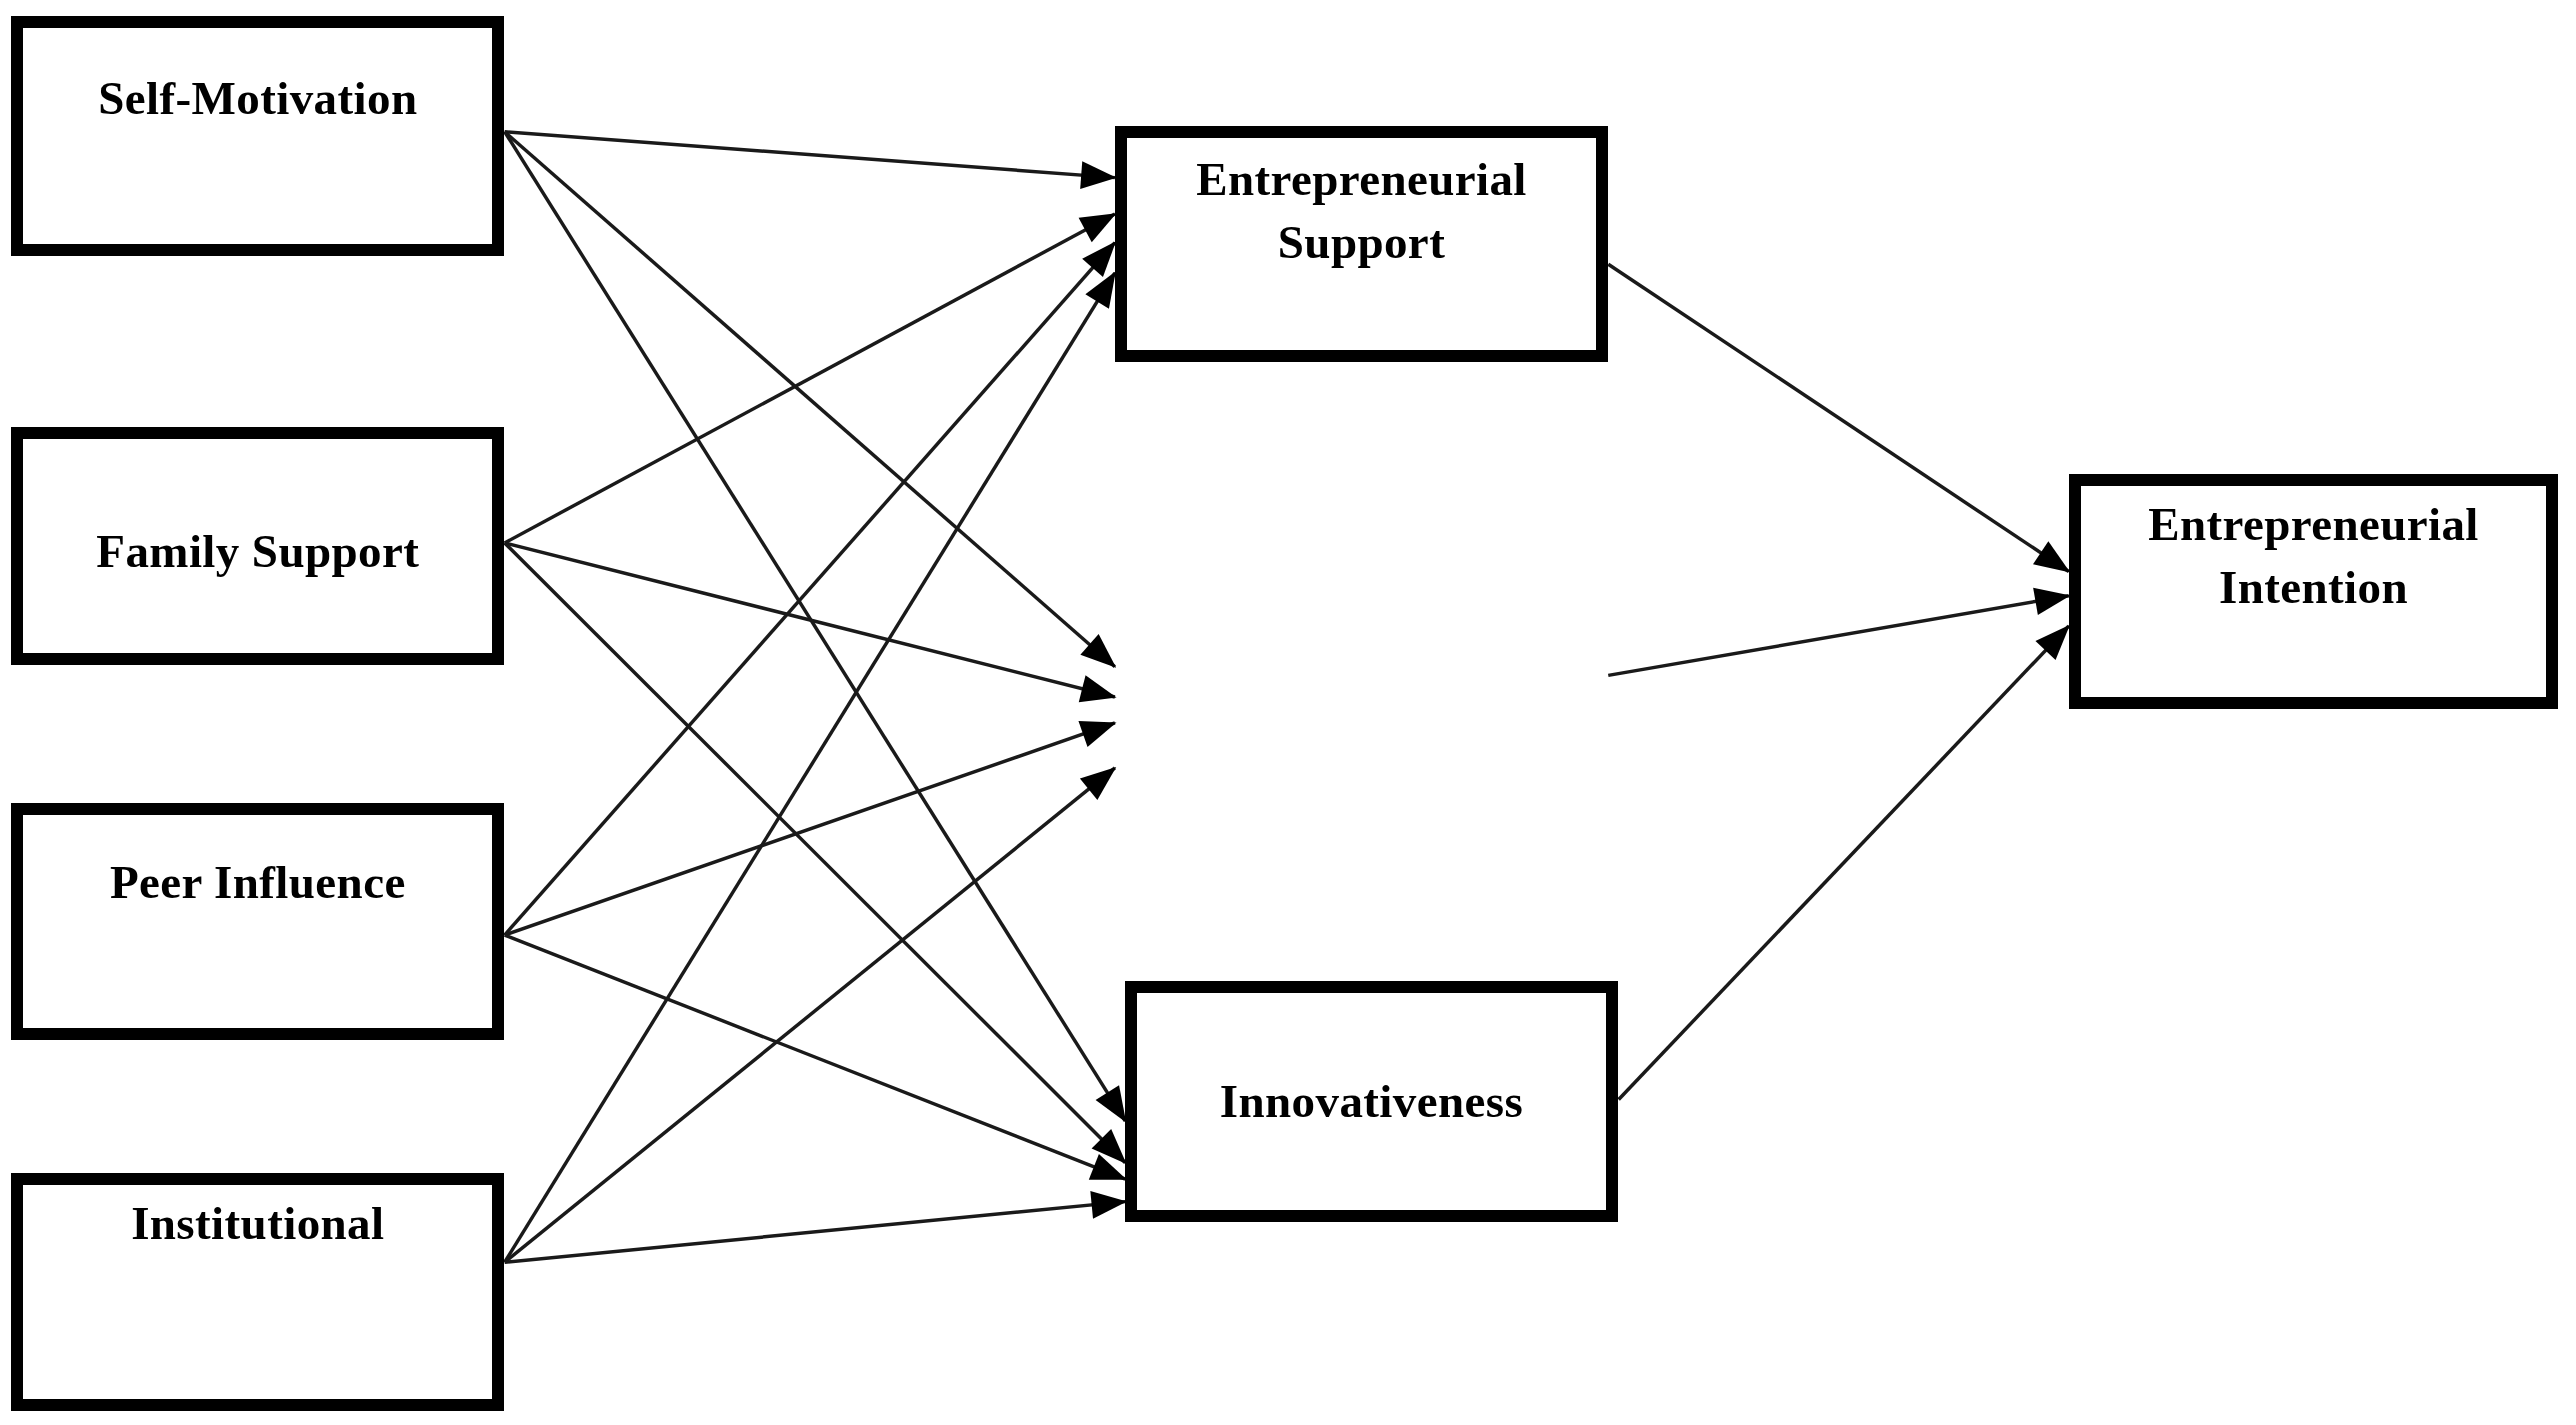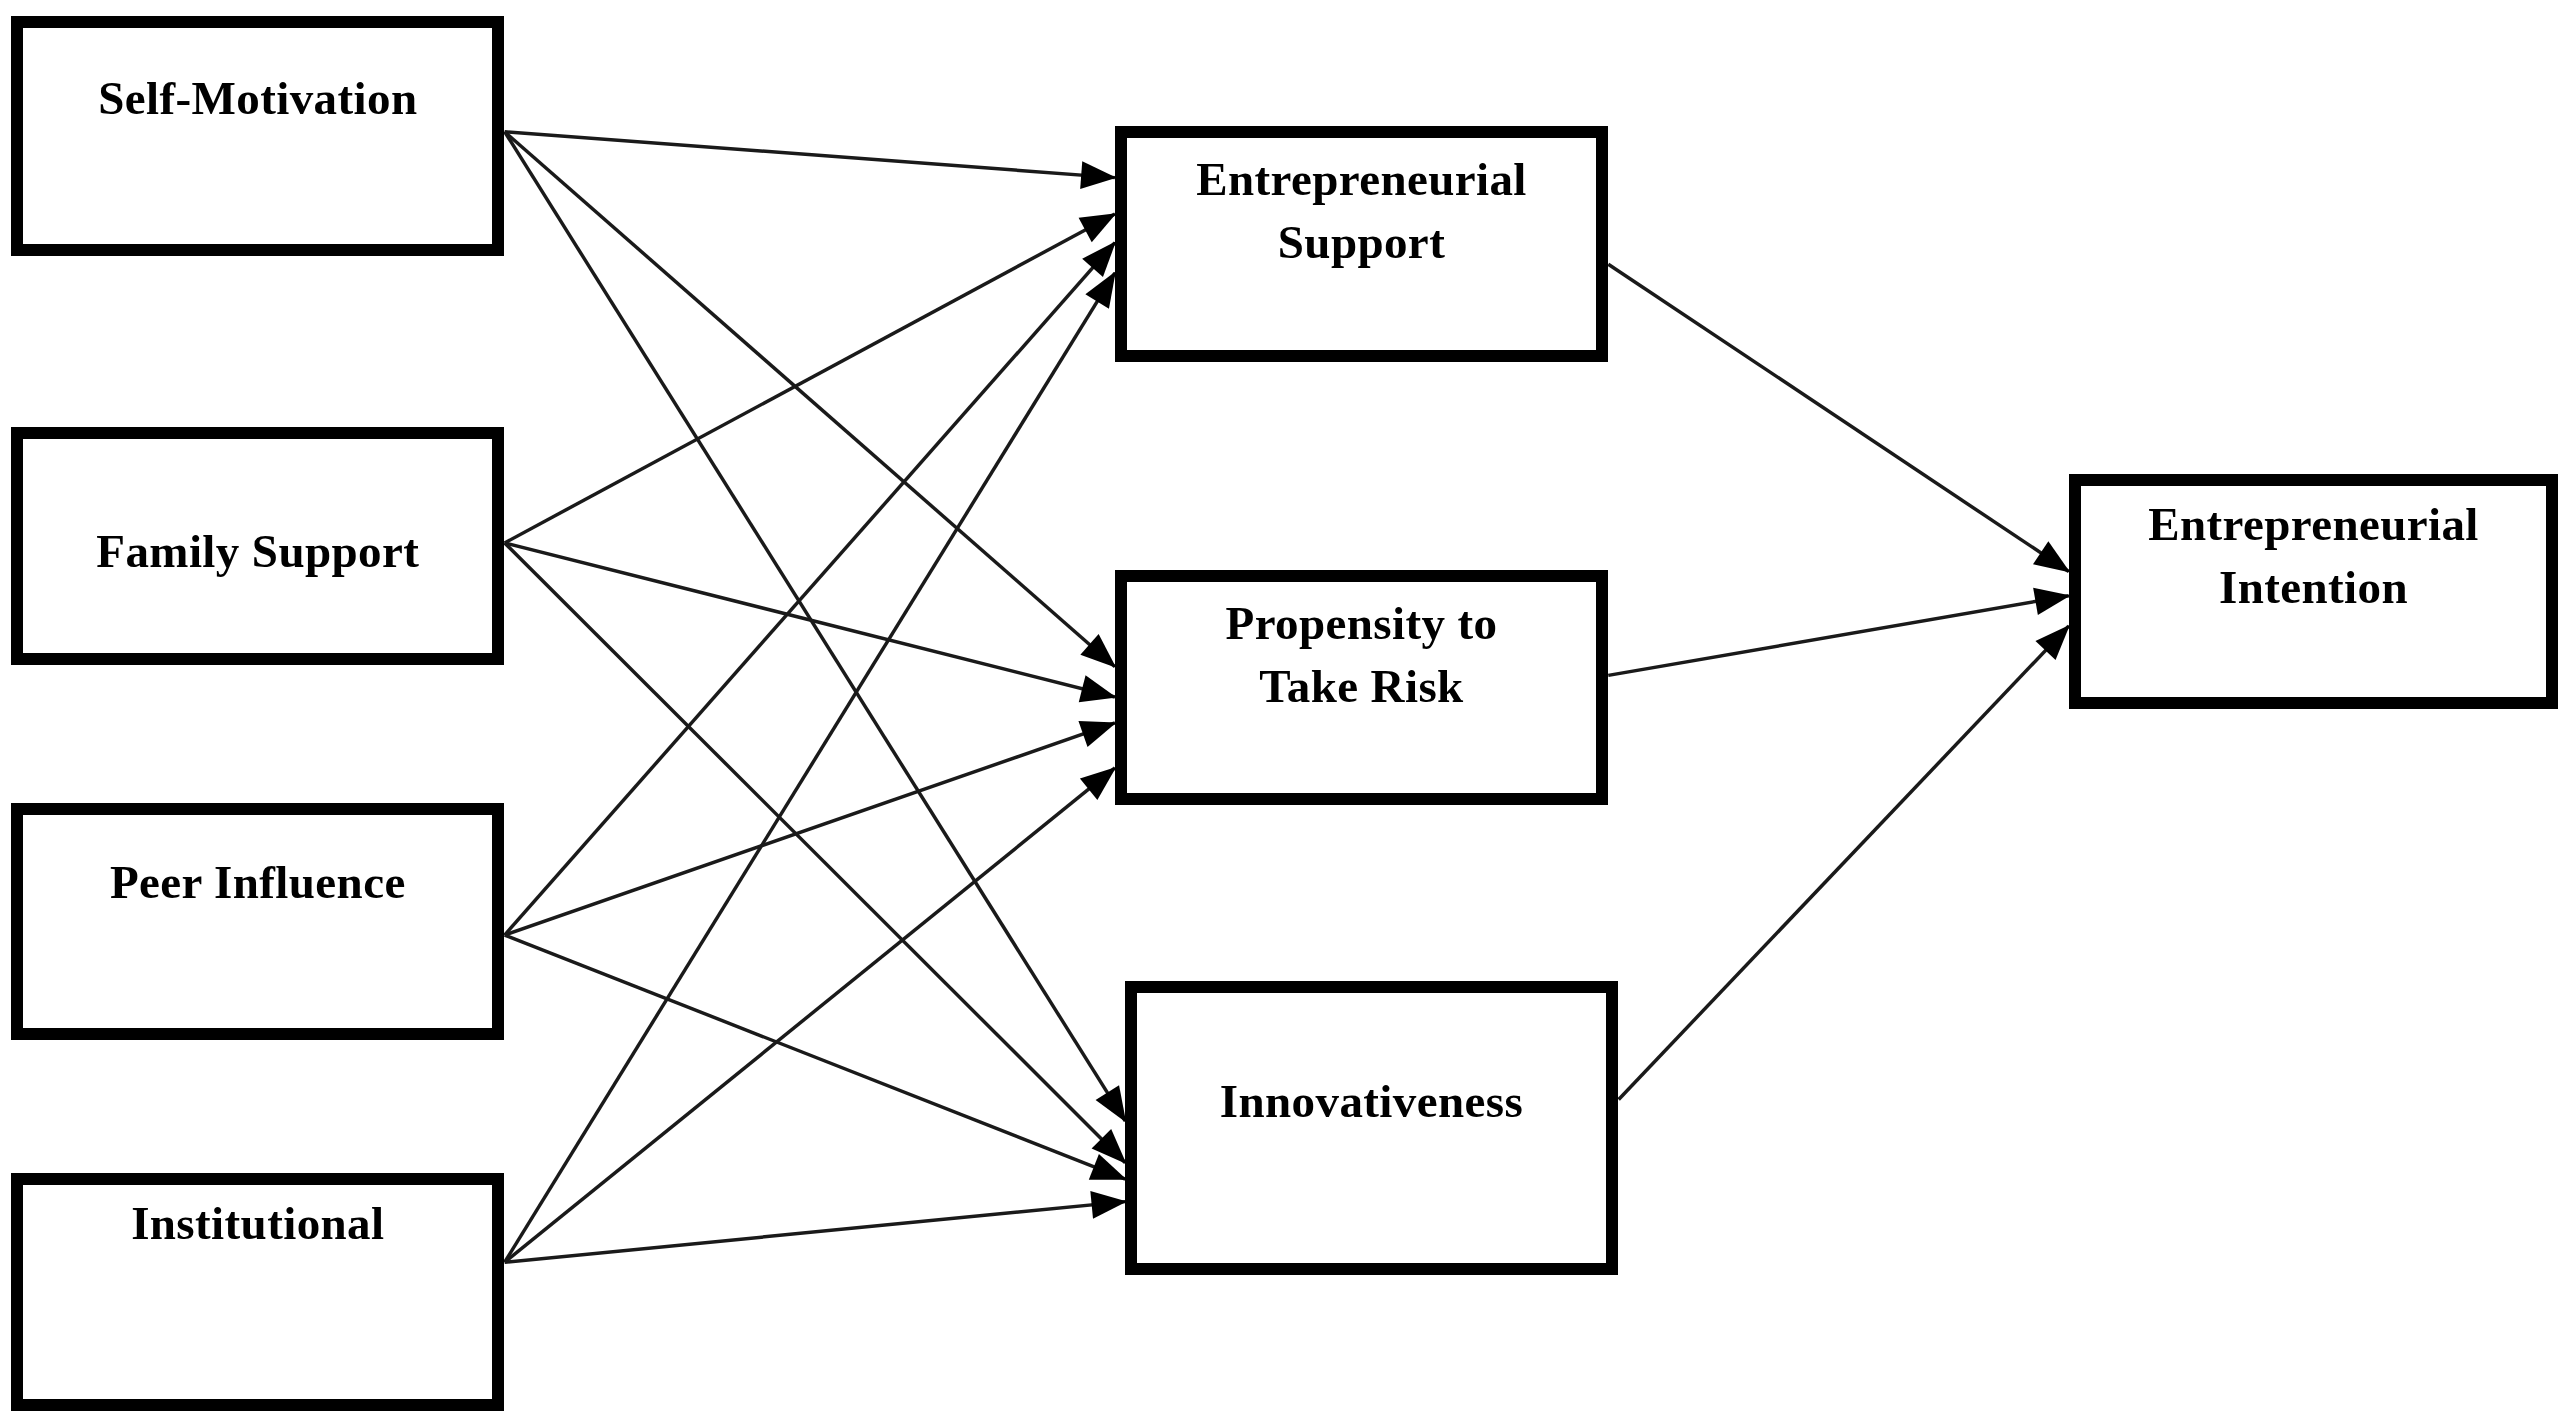--- a/index.html
+++ b/index.html
@@ -93,27 +93,21 @@
       <div class="label" style="padding-top: 7px;">
         <div class="label-line">Institutional</div>
       </div>
     </div>
     <div class="node" style="left: 1115px; top: 126px; width: 493px; height: 236px;">
       <div class="label" style="padding-top: 10.4px;">
         <div class="label-line">Entrepreneurial</div>
         <div class="label-line">Support</div>
       </div>
     </div>
-    <div class="node" style="left: 1115px; top: 570px; width: 493px; height: 235px;">
-      <div class="label" style="padding-top: 9.5px;">
-        <div class="label-line">Propensity to</div>
-        <div class="label-line">Take Risk</div>
-      </div>
-    </div>
-    <div class="node" style="left: 1125px; top: 981px; width: 493px; height: 294px;">
+    <div class="node" style="left: 1125px; top: 981px; width: 493px; height: 241px;">
       <div class="label" style="padding-top: 77px;">
         <div class="label-line">Innovativeness</div>
       </div>
     </div>
     <div class="node" style="left: 2069px; top: 474px; width: 489px; height: 235px;">
       <div class="label" style="padding-top: 7px;">
         <div class="label-line">Entrepreneurial</div>
         <div class="label-line">Intention</div>
       </div>
     </div>

